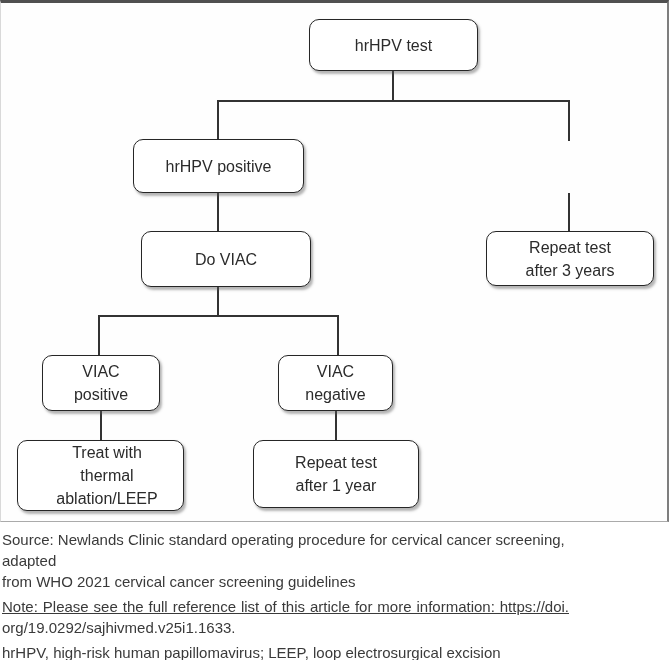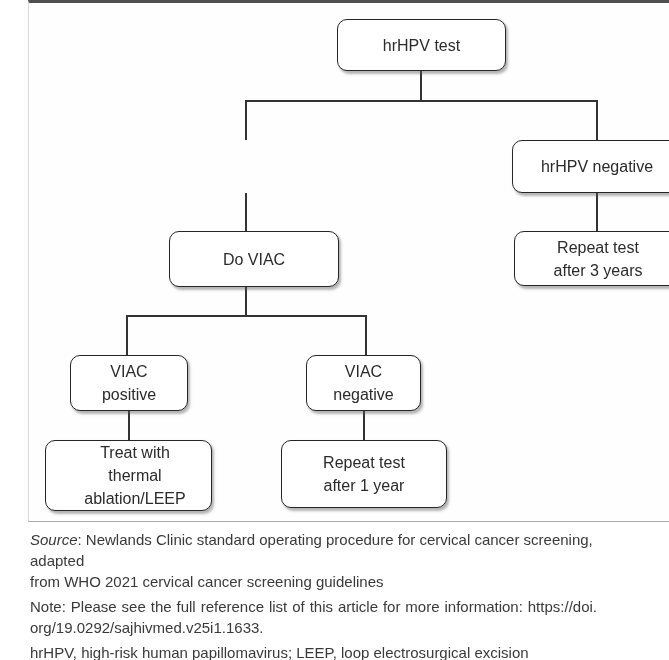--- a/index.html
+++ b/index.html
@@ -2,21 +2,21 @@
 <html><head>
 <meta charset="utf-8">
 <style>
   html, body { margin: 0; padding: 0; }
   body {
     width: 669px; height: 660px;
     background: #ffffff;
     font-family: "Liberation Sans", sans-serif;
     overflow: hidden;
   }
-  .figure { width: 571px; height: 660px; margin-left: 28px; }
+  .figure { width: 571px; height: 660px; }
 
   
   .chart {
     position: relative;
     width: 669px; height: 522px;
     box-sizing: border-box;
     background: #fefefe;
     border-top: 3px solid #505050;
     border-right: 2px solid #7e7e7e;
     border-left: 1px solid #d9d9d9;
@@ -39,23 +39,23 @@
   .line { position: absolute; background: #333333; }
 
   
   .caption {
     padding: 7px 2px 0 2px;
     color: #3a3a3a;
     font-size: 15px;
     line-height: 21px;
   }
   .caption p { margin: 0 0 4px 0; }
-  .italic { font-style: italic; }
+  .italic { }
   .prewrap { white-space: pre-line; }
-  .jline { display: block; text-align: justify; text-align-last: justify; }
+  .jline { display: block; text-align: justify; text-align-last: justify; text-decoration: underline; }
 </style>
 </head>
 <body>
 
 <div class="figure">
 
   <div class="chart">
 
     <div class="line" style="left:391px; top:68px; width:2px; height:30px;"></div>
     <div class="line" style="left:216px; top:97px; width:353px; height:2px;"></div>
@@ -67,24 +67,24 @@
     <div class="line" style="left:97px; top:312px; width:241px; height:2px;"></div>
     <div class="line" style="left:97px; top:312px; width:2px; height:41px;"></div>
     <div class="line" style="left:336px; top:312px; width:2px; height:41px;"></div>
     <div class="line" style="left:99px; top:408px; width:2px; height:30px;"></div>
     <div class="line" style="left:334px; top:408px; width:2px; height:30px;"></div>
 
     <div class="node" style="left:308px; top:16px; width:169px; height:52px;">
       <span>hrHPV test</span>
     </div>
 
+    <div class="node" style="left:132px; top:136px; width:171px; height:54px;">
+      <span>hrHPV positive</span>
+    </div>
 
-    <div class="node" style="left:483px; top:137px; width:170px; height:53px;">
-      <span>hrHPV negative</span>
-    </div>
 
     <div class="node" style="left:140px; top:228px; width:170px; height:56px;">
       <span>Do VIAC</span>
     </div>
 
     <div class="node" style="left:485px; top:228px; width:168px; height:55px;">
       <span>Repeat test
 after 3 years</span>
     </div>
 

